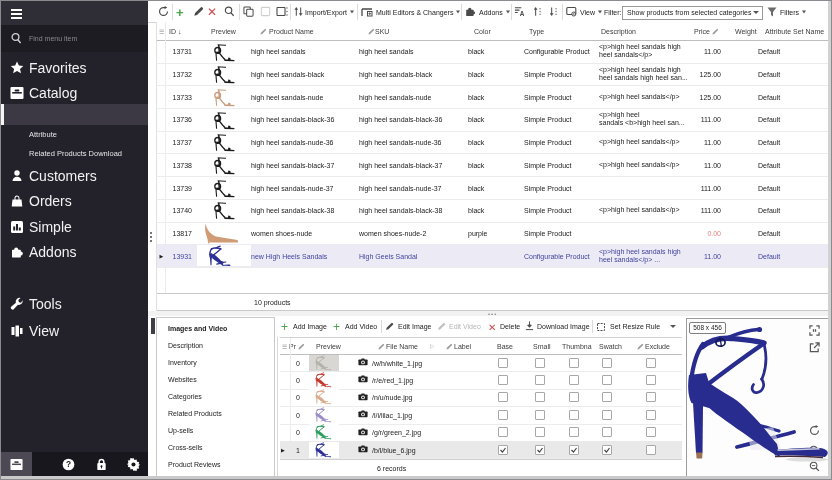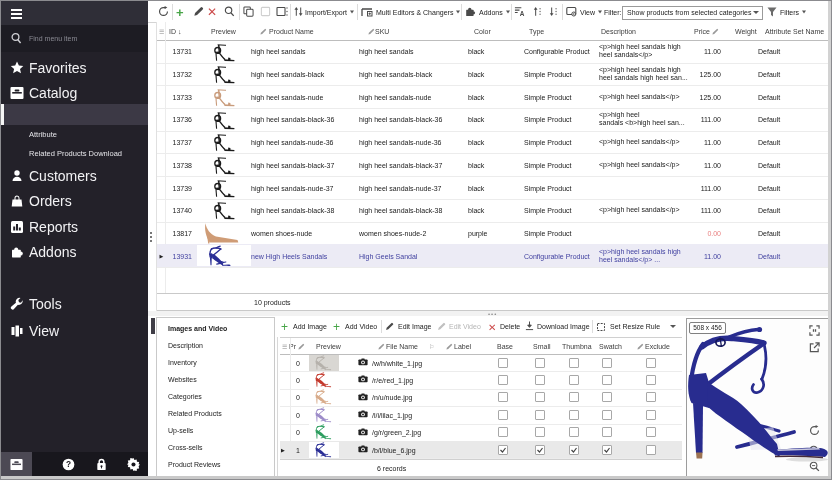--- a/index.html
+++ b/index.html
@@ -112,21 +112,21 @@
       </svg>
     <span class="lbl">Customers</span>
   </div>
   <div class="mi" style="top:214.5px;">
     <svg class="ic" viewBox="0 0 14 14">
         <rect x="1" y="1" width="12" height="12" rx="1.5" fill="#fff"></rect>
         <rect x="3.2" y="6.5" width="2" height="4" fill="#232129"></rect>
         <rect x="6" y="4" width="2" height="6.5" fill="#232129"></rect>
         <rect x="8.8" y="7.5" width="2" height="3" fill="#232129"></rect>
       </svg>
-    <span class="lbl">Reports</span>
+    <span class="lbl">Simple</span>
   </div>
   <div class="mi" style="top:240px;">
     <svg class="ic" viewBox="0 0 14 14">
         <g fill="#fff">
           <rect x="2" y="4.8" width="8.8" height="7.6" rx="0.6"></rect>
           <circle cx="6.2" cy="4.4" r="2"></circle>
           <circle cx="10.8" cy="8.6" r="2"></circle>
         </g>
       </svg>
     <span class="lbl">Addons</span>

